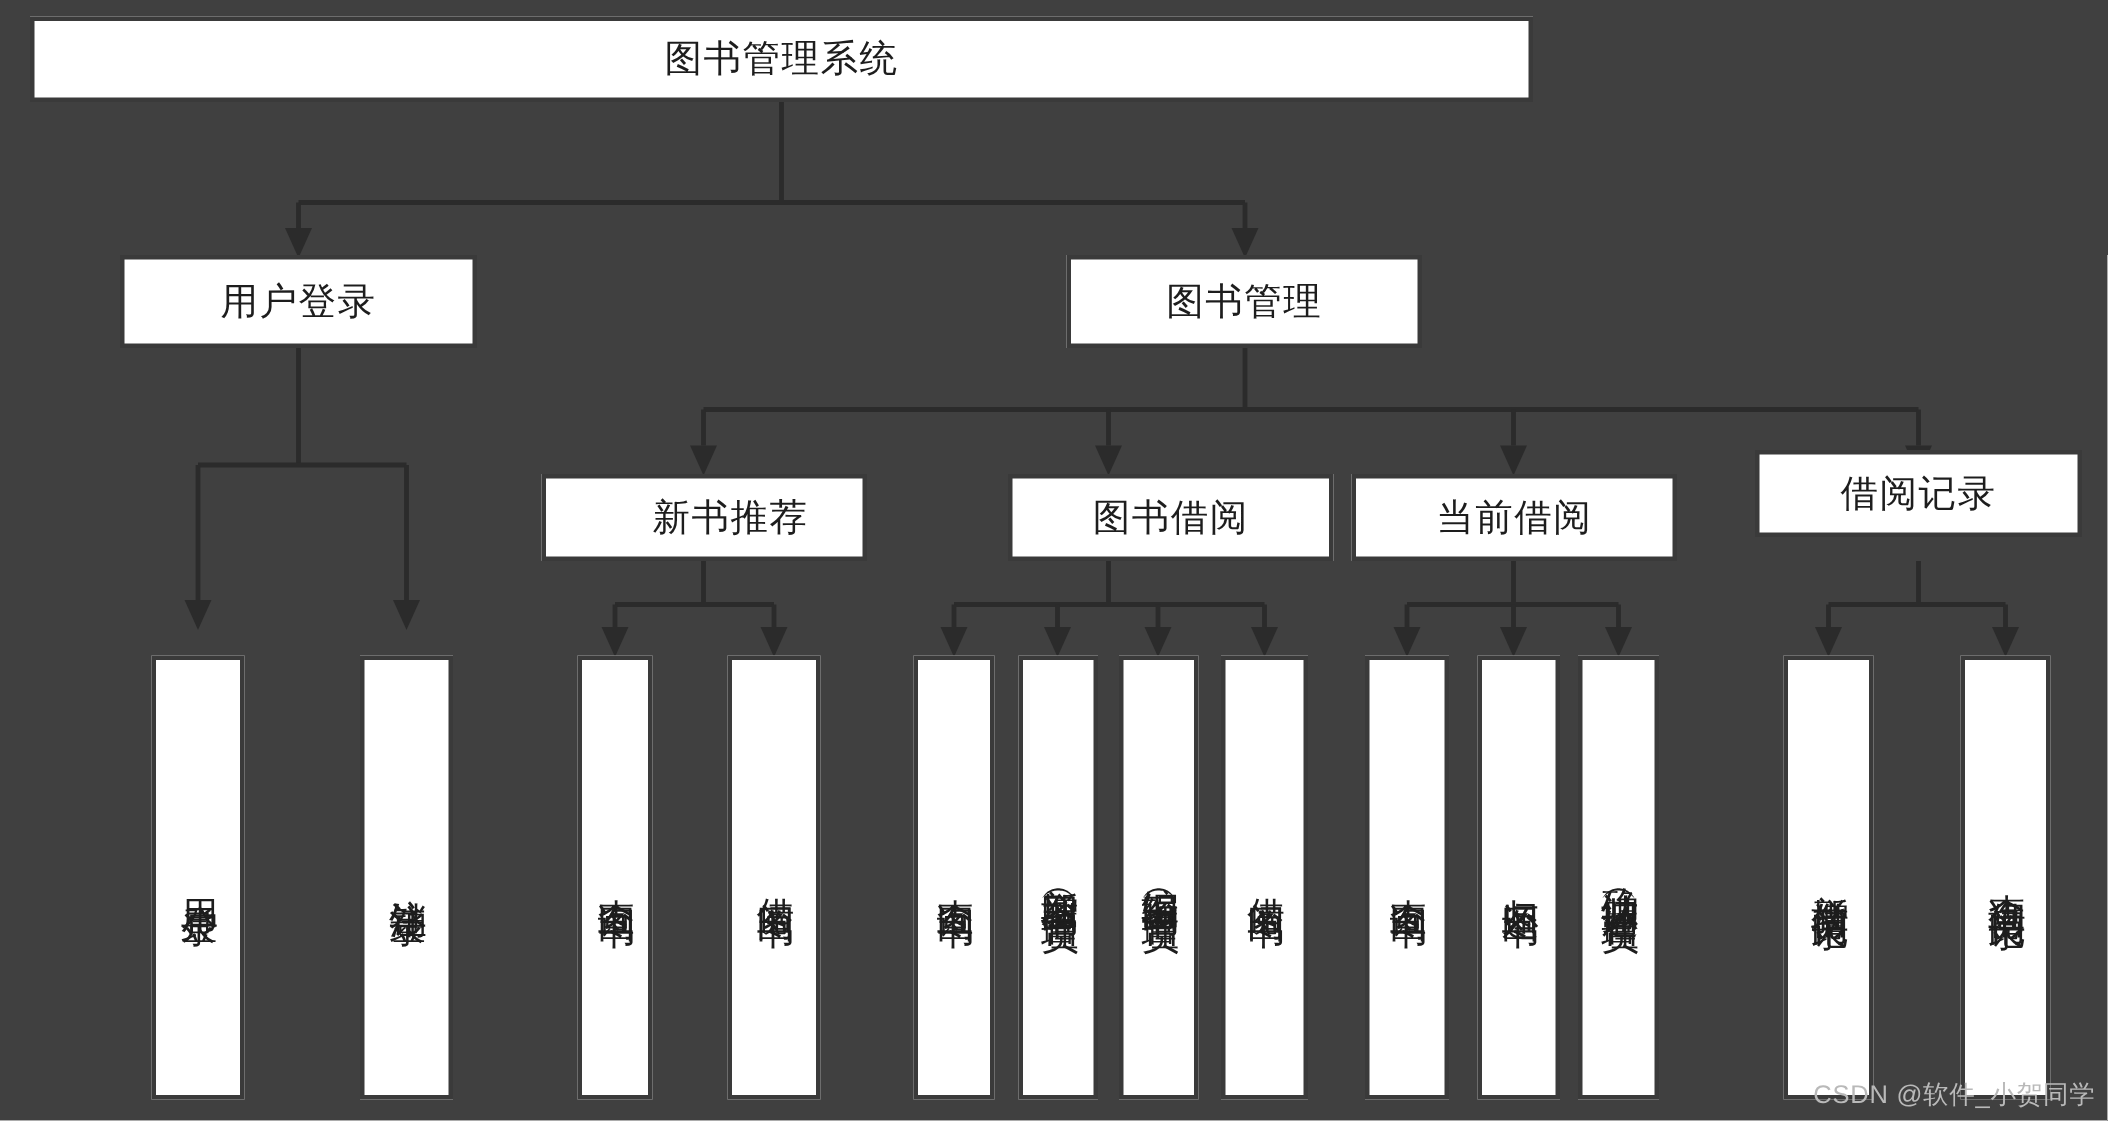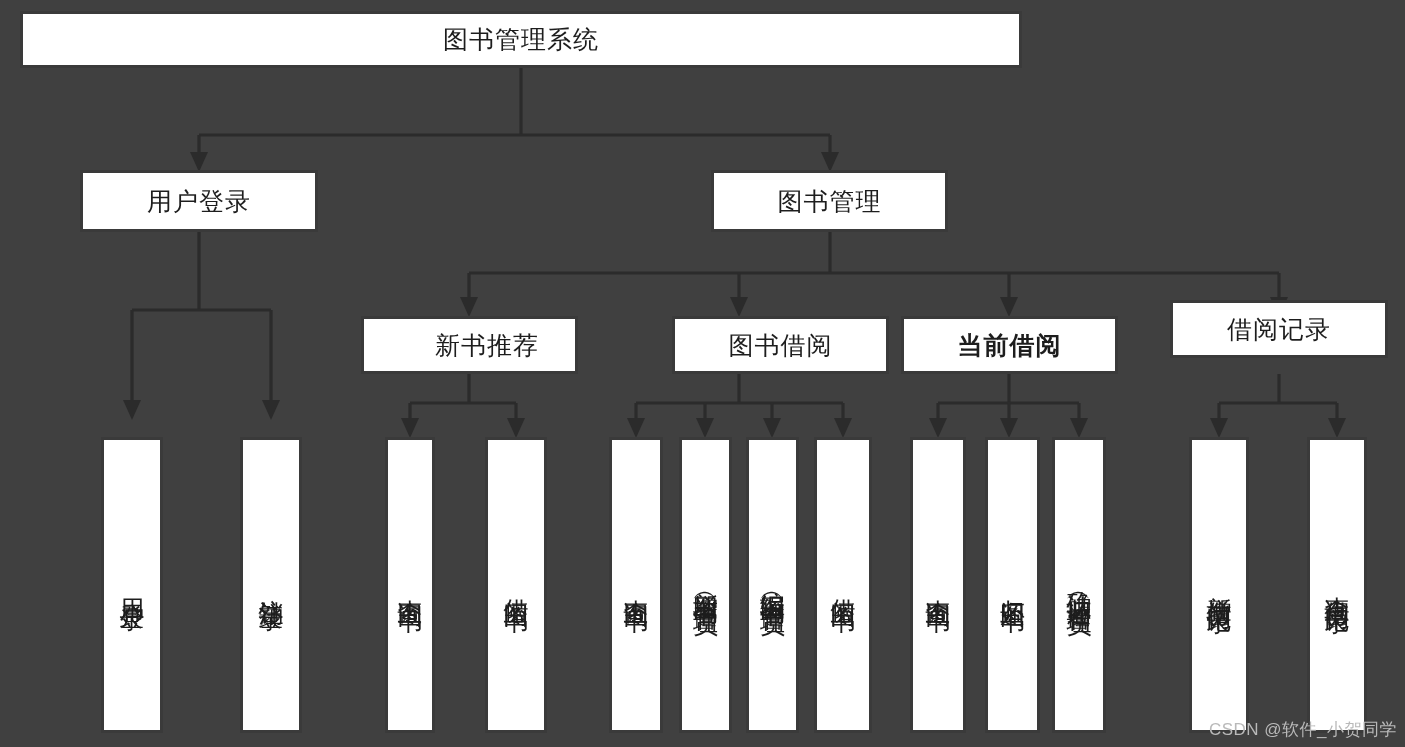--- a/index.html
+++ b/index.html
@@ -162,21 +162,21 @@
   <div class="node" style="left:711px; top:170px; width:237px; height:62px;align-items:center;">
     <span class="label">图书管理</span>
   </div>
 
   <div class="node" style="left:361px; top:316px; width:217px; height:58px;padding-left:35px;">
     <span class="label">新书推荐</span>
   </div>
   <div class="node" style="left:631px; top:316px; width:217px; height:58px;margin-left:41px;">
     <span class="label">图书借阅</span>
   </div>
-  <div class="node" style="left:901px; top:316px; width:217px; height:58px;font-weight:bold;">
+  <div class="node" style="left:901px; top:316px; width:217px; height:58px;">
     <span class="label">当前借阅</span>
   </div>
   <div class="node" style="left:1170px; top:300px; width:218px; height:58px;">
     <span class="label">借阅记录</span>
   </div>
 
   <div class="node leaf" style="left:101px; top:437px; width:62px; height:296px;">
     <span class="label">用户登录</span>
   </div>
   <div class="node leaf" style="left:240px; top:437px; width:62px; height:296px;">

